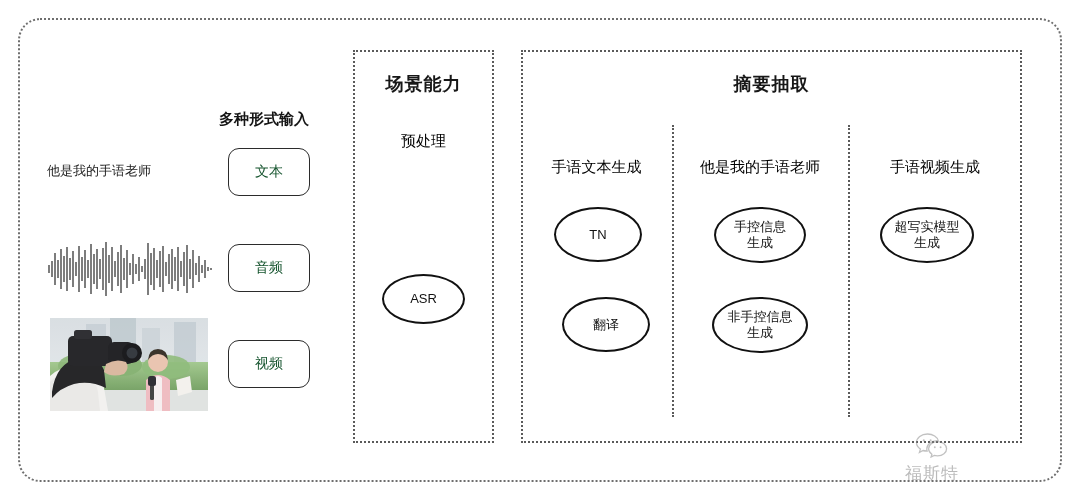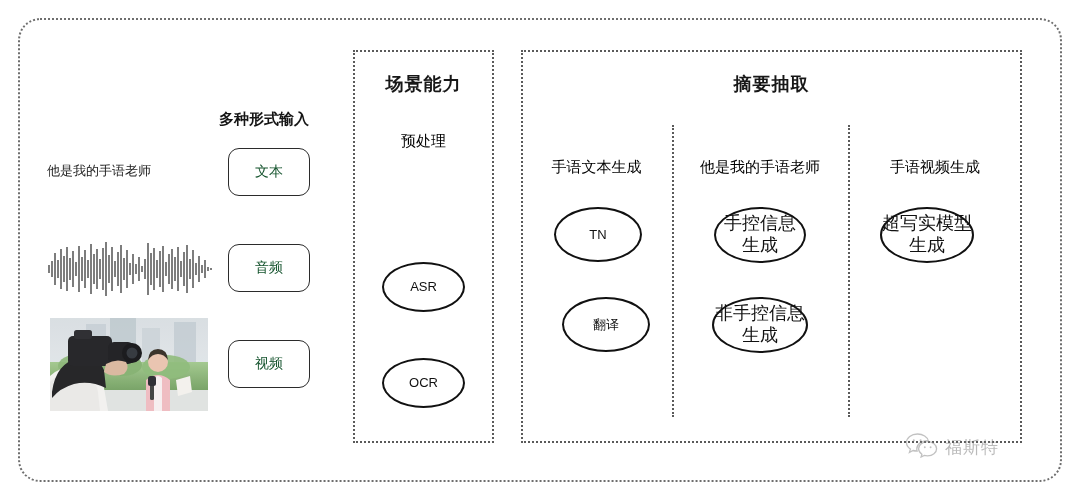--- a/index.html
+++ b/index.html
@@ -97,21 +97,21 @@
     display: flex;
     align-items: center;
     justify-content: center;
     text-align: center;
     background: #ffffff;
     font-size: 13px;
     line-height: 1.22;
     color: #111111;
     white-space: pre-line;
   }
-  .ellipse.small-lbl { font-size: 18px; font-family: Liberation Serif, serif; }
+  .ellipse.small-lbl { font-size: 13px; font-family: Liberation Serif, serif; }
 
   
   .input-caption {
     position: absolute;
     font-size: 15px;
     font-weight: bold;
     color: #151515;
     white-space: nowrap;
   }
   .input-sentence {
@@ -156,22 +156,22 @@
   }
   .thumb svg { display: block; }
 
   
   .watermark {
     position: absolute;
     left: 905px;
     top: 432px;
     display: flex;
     align-items: center;
-    gap: 6px;
     opacity: 0.52;
+    flex-direction: column;
   }
   .wm-text {
     font-size: 17px;
     color: #7d7d7d;
     letter-spacing: 1px;
     font-weight: 500;
   }
   .wm-icon { display: block; }
 </style>
 </head>
@@ -312,22 +312,21 @@
   <div class="pill" style="left:228px; top:340px;">视频</div>
 
   <div class="panel panel-scene">
     <div class="panel-title">场景能力</div>
   </div>
 
   <div class="col" style="left:353px; top:133px; width:141px;">
     <div class="col-heading">预处理</div>
   </div>
 
-  <div class="ellipse" style="left:382px; top:262px; width:83px; height:50px;">ASR</div>
-  <div class="ellipse" style="left:382px; top:358px; width:83px; height:50px;">OCR</div>
+  <div class="ellipse" style="left:382px; top:274px; width:83px; height:50px;">ASR</div>
 
   <div class="panel panel-core">
     <div class="panel-title">摘要抽取</div>
   </div>
 
   <div class="divider divider-1"></div>
   <div class="divider divider-2"></div>
 
   <div class="col" style="left:521px; top:159px; width:151px;">
     <div class="col-heading">手语文本生成</div>

